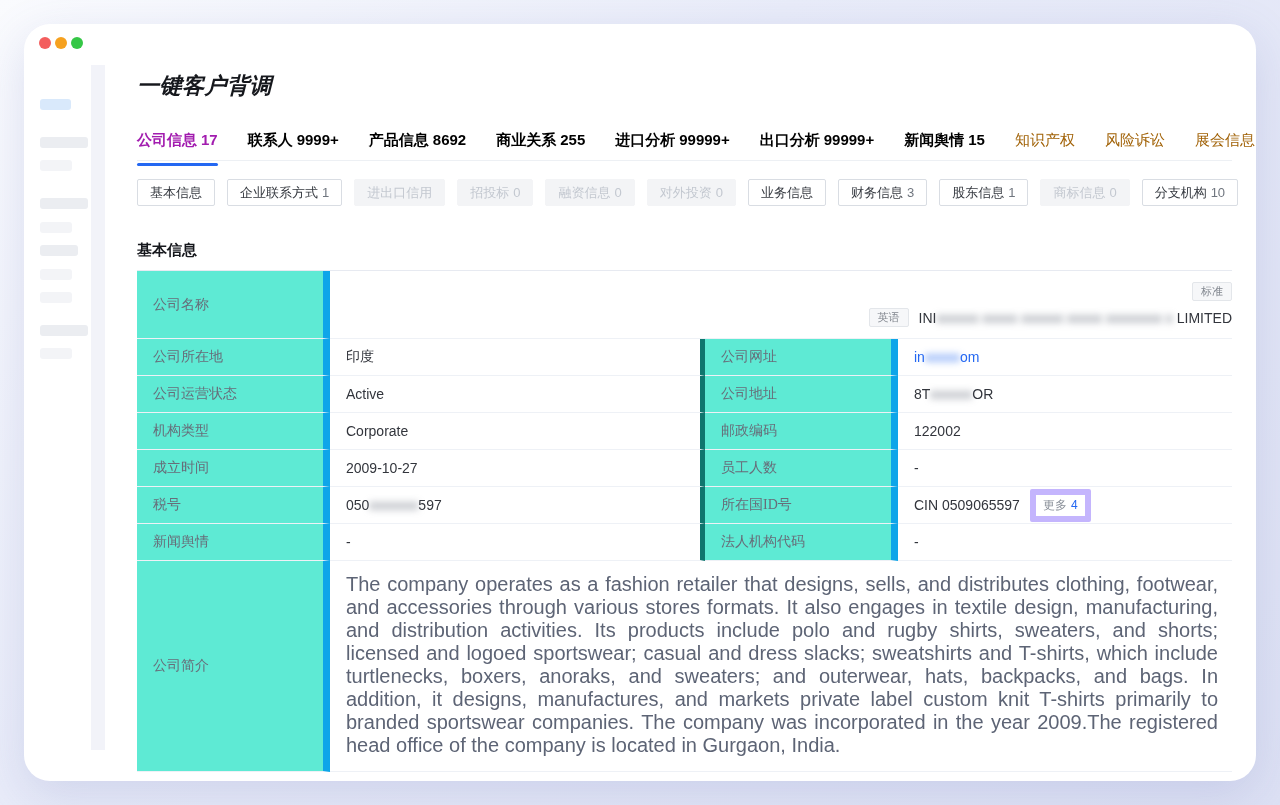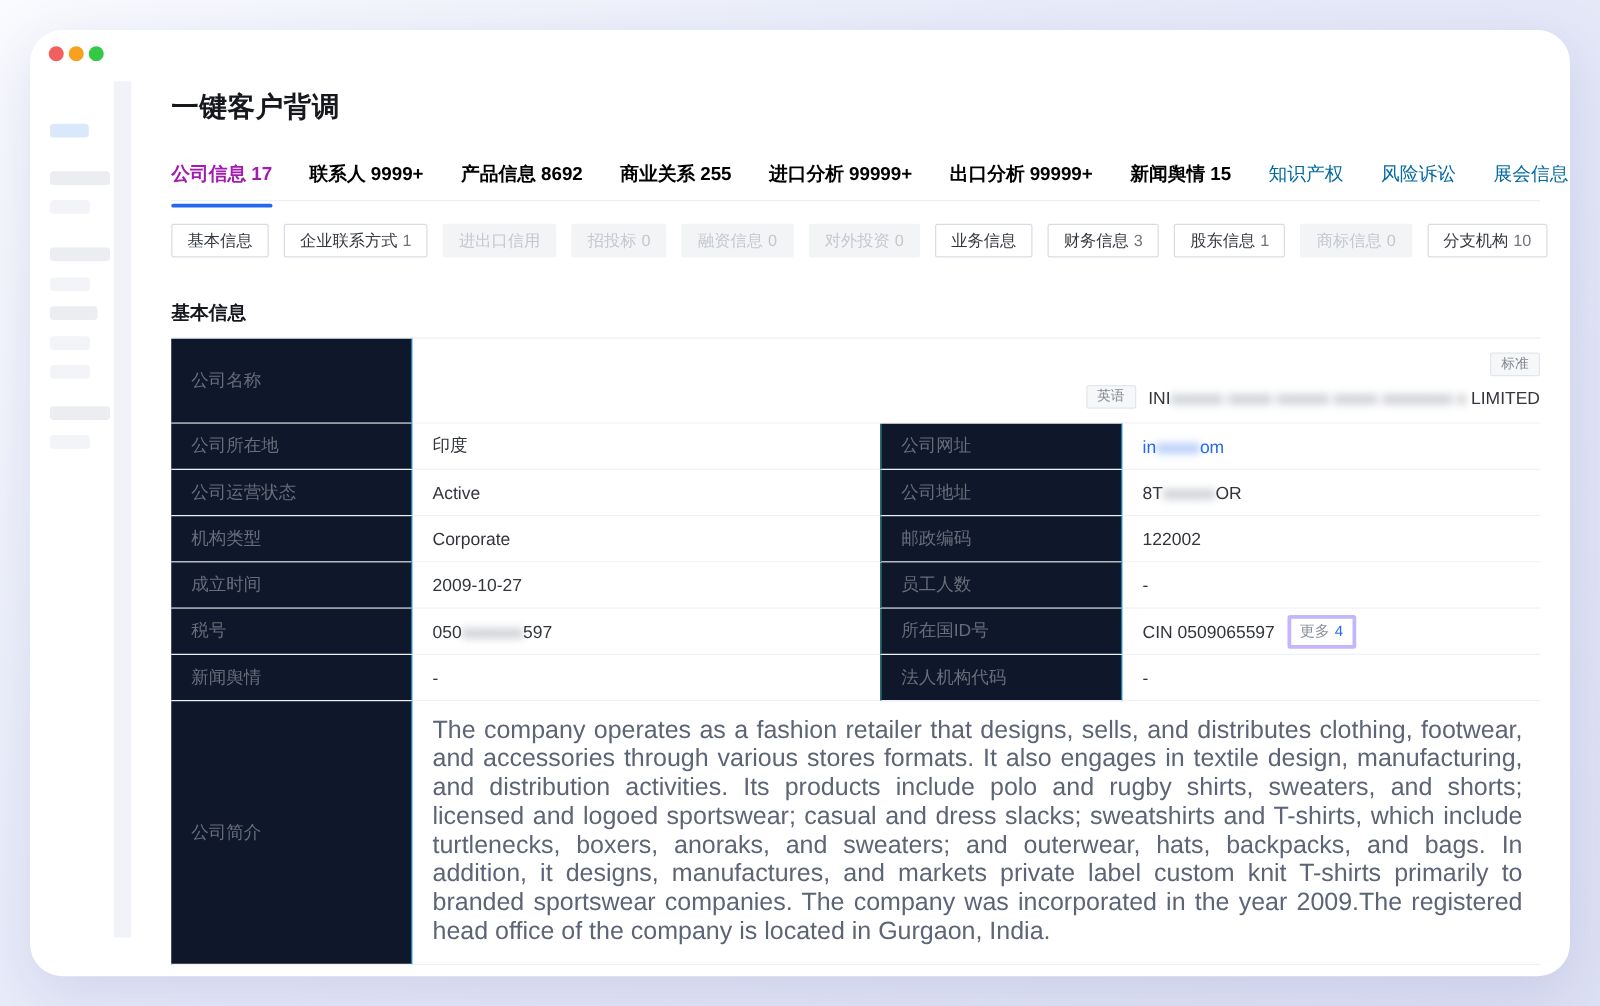--- a/index.html
+++ b/index.html
@@ -21,54 +21,54 @@
   .dot.red{ background:#f35e5e; } .dot.orange{ background:#f6a11f; } .dot.green{ background:#35c746; }
   
   .skeleton { position:absolute; left:16px; top:0; width:60px; }
   .bar { position:absolute; height:11px; border-radius:3px; }
   .bar.blue { background:#d9e9fb; }
   .bar.g1 { background:#ebedf1; }
   .bar.g2 { background:#f3f4f7; }
   .divider-strip { position:absolute; left:67px; top:41px; width:14px; height:685px; background:#f2f3f9; }
   
   .main { position:absolute; left:113px; top:0; width:1095px; }
-  .page-title { position:absolute; top:47px; left:0; font-size:22px; font-weight:700; color:#16181d; letter-spacing:0.5px; }
+  .page-title { position:absolute; top:47px; left:0; font-size:22px; font-weight:700; color:#16181d; letter-spacing:0.5px;font-style:italic; }
   
   .tabs { position:absolute; top:101px; left:0; width:1095px; height:36px; display:flex; gap:30px; border-bottom:1px solid #edf0f4; }
   .tab { font-size:15px; color:#000000; font-weight:700; line-height:30px; white-space:nowrap; cursor:pointer; position:relative; }
   .tab .cnt { margin-left:4px; }
   .tab.active { color:#a21caf; font-weight:700; }
   .tab.active::after { content:""; position:absolute; left:0; right:0; bottom:-6px; height:3px; background:#2468f2; border-radius:2px; }
-  .tab.disabled { color:#0369a1; font-weight:400; }
+  .tab.disabled { color:#a16207; font-weight:400; }
   
   .subtabs { position:absolute; top:155px; left:0; display:flex; gap:12px; }
   .subtab { height:27px; line-height:25px; padding:0 12px; font-size:13px; border-radius:2px; white-space:nowrap; cursor:pointer;
             background:#fff; border:1px solid #d9dde3; color:#34383f; }
   .subtab .cnt { margin-left:4px; color:#70767f; }
   .subtab.disabled { background:#f3f4f6; border-color:#f3f4f6; color:#c3c8d0; cursor:default; }
   .subtab.disabled .cnt { color:#c3c8d0; }
   
   .section-title { position:absolute; top:217px; left:0; font-size:15px; font-weight:700; color:#16181d; }
   
   .info-table { position:absolute; top:246px; left:0; width:1095px; display:grid;
     grid-template-columns:193px 375px 193px 334px;
     grid-template-rows:68px 37px 37px 37px 37px 37px 37px auto;
     border-top:1px solid #e7eaf1; }
   .cell { border-bottom:1px solid #eef1f6; font-size:14px; display:flex; align-items:center; overflow:hidden; }
-  .cell.lab { background:#0f172a; color:#676d79; padding-left:16px; border-right:1px solid #0ea5e9; }
-  .cell.val { background:#fff; color:#32353c; padding-left:16px; border-right:1px solid #0f766e; }
+  .cell.lab { background:#5eead4; color:#676d79; padding-left:16px; border-right:7px solid #0ea5e9;font-family:Liberation Serif, serif; }
+  .cell.val { background:#fff; color:#32353c; padding-left:16px; border-right:5px solid #0f766e; }
   .cell.last { border-right:none; }
   .span3 { grid-column:2 / 5; }
   .names-cell { flex-direction:column; align-items:flex-end; justify-content:center; gap:7px; }
   .name-line { display:flex; align-items:center; gap:10px; }
   .tag { font-size:11px; color:#82878f; background:#f6f7f9; border:1px solid #e3e6ea; border-radius:2px; padding:2px 8px; line-height:1.2; }
   .masked { filter:blur(3.5px); color:#6e7582; user-select:none; }
   a.weblink { color:#2468f2; text-decoration:none; }
   a.weblink .masked { color:#2468f2; }
-  .more-btn { display:inline-flex; align-items:center; gap:4px; margin-left:10px; border:3px solid #c4b5fd; border-radius:2px;
+  .more-btn { display:inline-flex; align-items:center; gap:4px; margin-left:10px; border:6px solid #c4b5fd; border-radius:2px;
     padding:2px 7px; font-size:12px; background:#fff; cursor:pointer; }
   .more-btn .m-lab { color:#8a9099; }
   .more-btn .m-cnt { color:#2468f2; }
   .desc-cell { padding:12px 14px 14px 16px; }
   .desc-cell p { font-size:20px; line-height:23px; color:#5d6475; text-align:justify; }
 </style>
 </head>
 <body>
 
 <div class="window">

